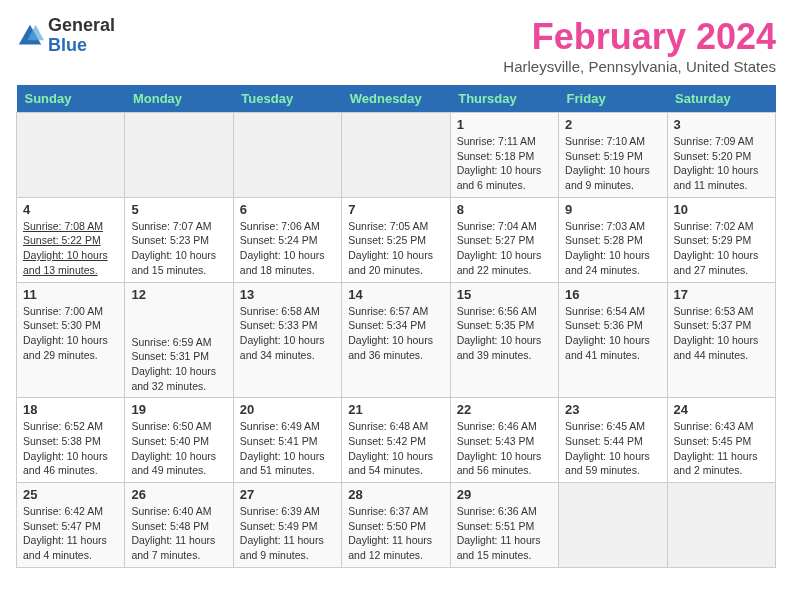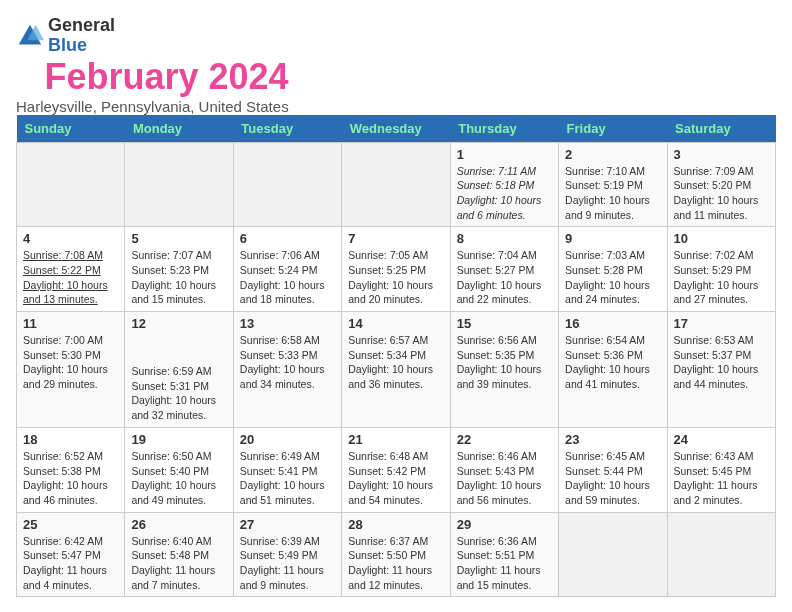--- a/index.html
+++ b/index.html
@@ -7,21 +7,21 @@
       font-family: Arial, sans-serif;
       background: #fff;
       width: 792px;
       min-height: 612px;
       padding: 16px;
     }
     .header {
       display: flex;
       justify-content: space-between;
       align-items: flex-start;
-      flex-direction: column;
+      margin-bottom: 10px;
     }
     .logo {
       display: flex;
       align-items: center;
       gap: 4px;
     }
     .logo-text {
       font-size: 18px;
       font-weight: bold;
       line-height: 1.1;
@@ -120,21 +120,21 @@
       </tr>
   </thead>
   <tbody>
   <tr>
         <td class="empty-cell"></td>
         <td class="empty-cell"></td>
         <td class="empty-cell"></td>
         <td class="empty-cell"></td>
         <td>
           <span class="day-number">1</span>
-          <div class="day-details" style="white-space: pre-line; font-style: italic;">Sunrise: 7:11 AM
+          <div class="day-details" style="white-space: pre-line;">Sunrise: 7:11 AM
 Sunset: 5:18 PM
 Daylight: 10 hours
 and 6 minutes.</div>
         </td>
         <td>
           <span class="day-number">2</span>
           <div class="day-details" style="white-space: pre-line;">Sunrise: 7:10 AM
 Sunset: 5:19 PM
 Daylight: 10 hours
 and 9 minutes.</div>

